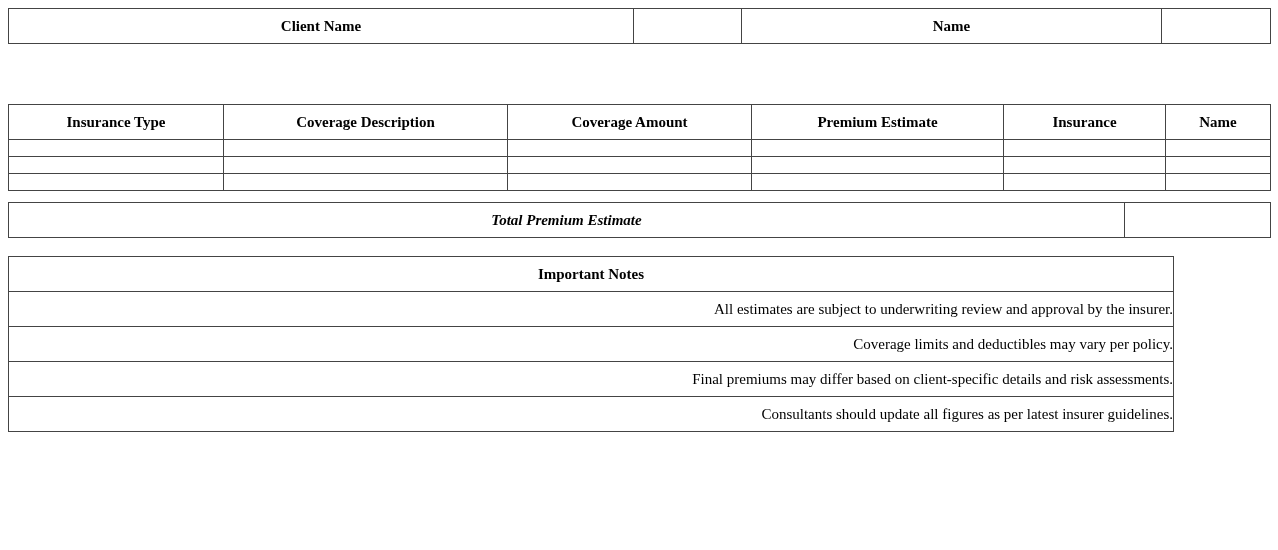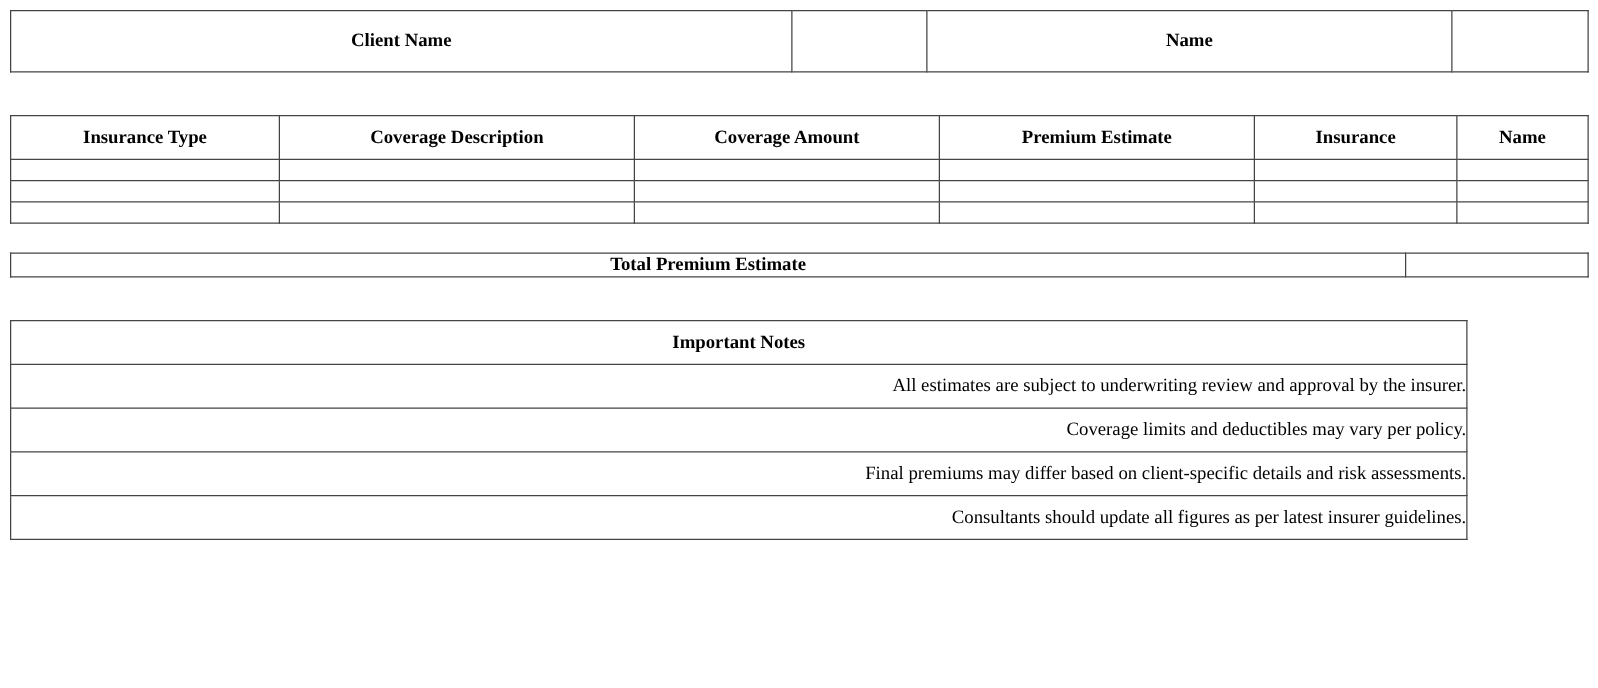--- a/index.html
+++ b/index.html
@@ -2,26 +2,26 @@
 <html><head>
 <meta charset="utf-8">
 <style>
   html, body { margin: 0; padding: 0; background: #ffffff; }
   body { width: 1278px; height: 550px; position: relative; overflow: hidden;
          font-family: "Liberation Serif", "DejaVu Serif", serif; color: #000; font-size: 15px; }
   table { border-collapse: collapse; position: absolute; left: 8px; width: 1166px; table-layout: fixed; }
   td, th { border: 1px solid #444; padding: 0; }
   .bold { font-weight: bold; text-align: center; }
   #t1 { top: 8px; }
-  #t1 tr { height: 49px; }
-  #t2 { top: 92px; padding-left: 28px; }
+  #t1 tr { height: 35px; }
+  #t2 { top: 104px; padding-left: 28px; }
   #t2 tr.hdr { height: 35px; }
   #t2 tr.row { height: 17px; }
   #t3 { top: 202px; }
-  #t3 tr { height: 19px; }
+  #t3 tr { height: 35px; font-style: italic; }
   #t4 { top: 256px; }
   #t4 tr { height: 35px; }
   #t4 td.note { padding-left: 12px; text-align: right; }
 </style>
 </head>
 <body>
 
 <table id="t1">
   <colgroup>
       <col style="width:625px">

